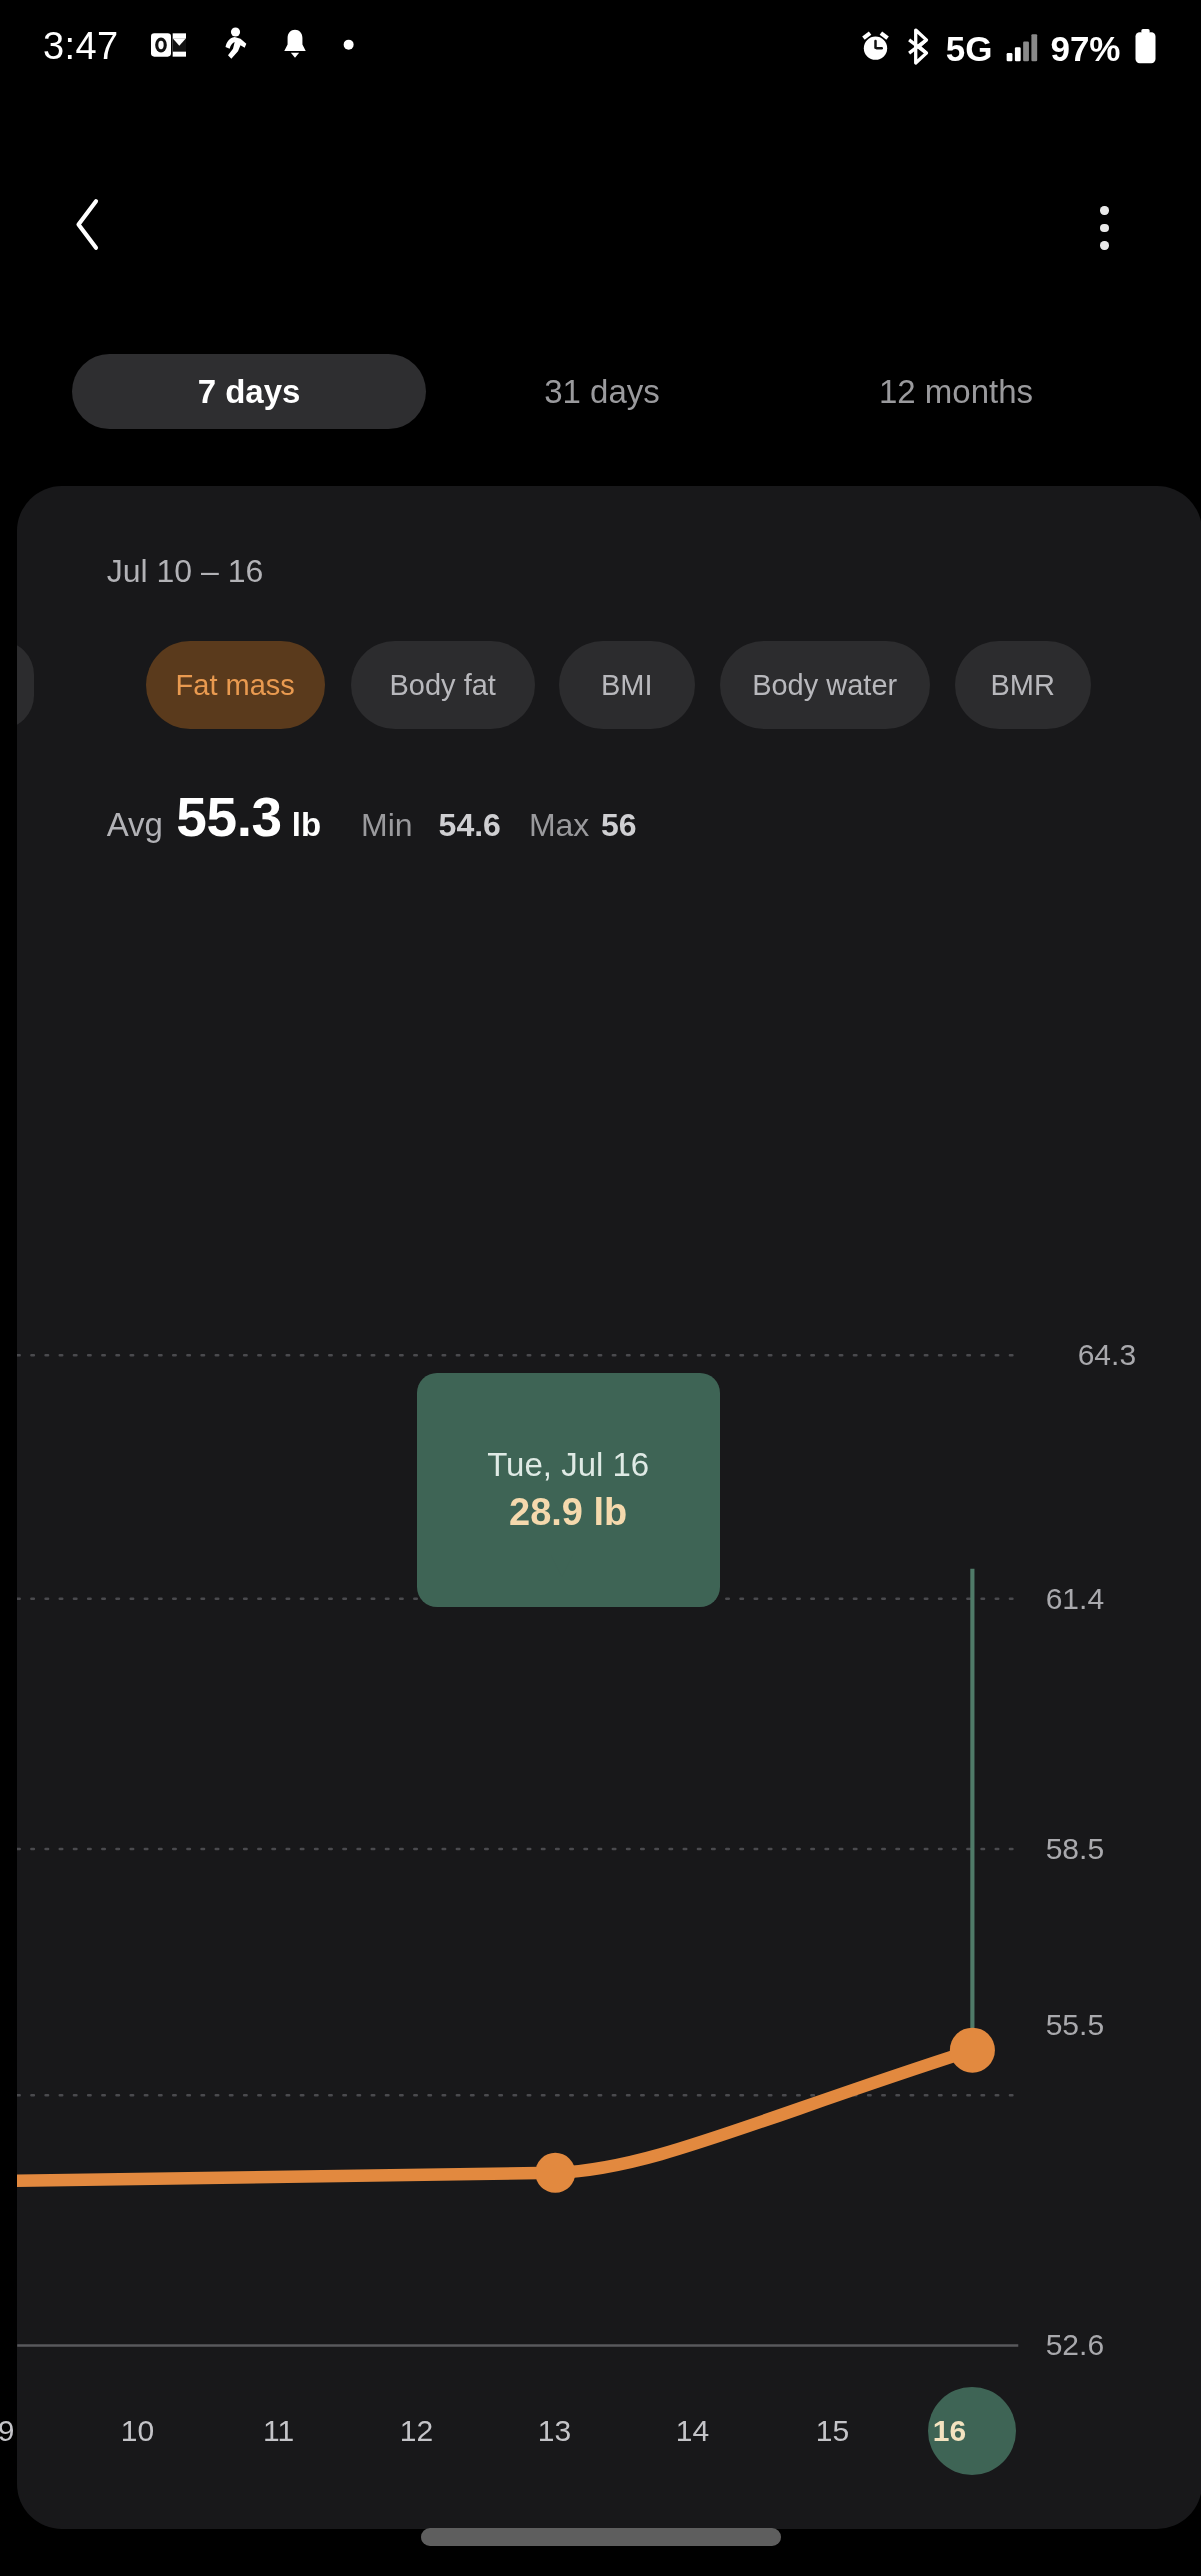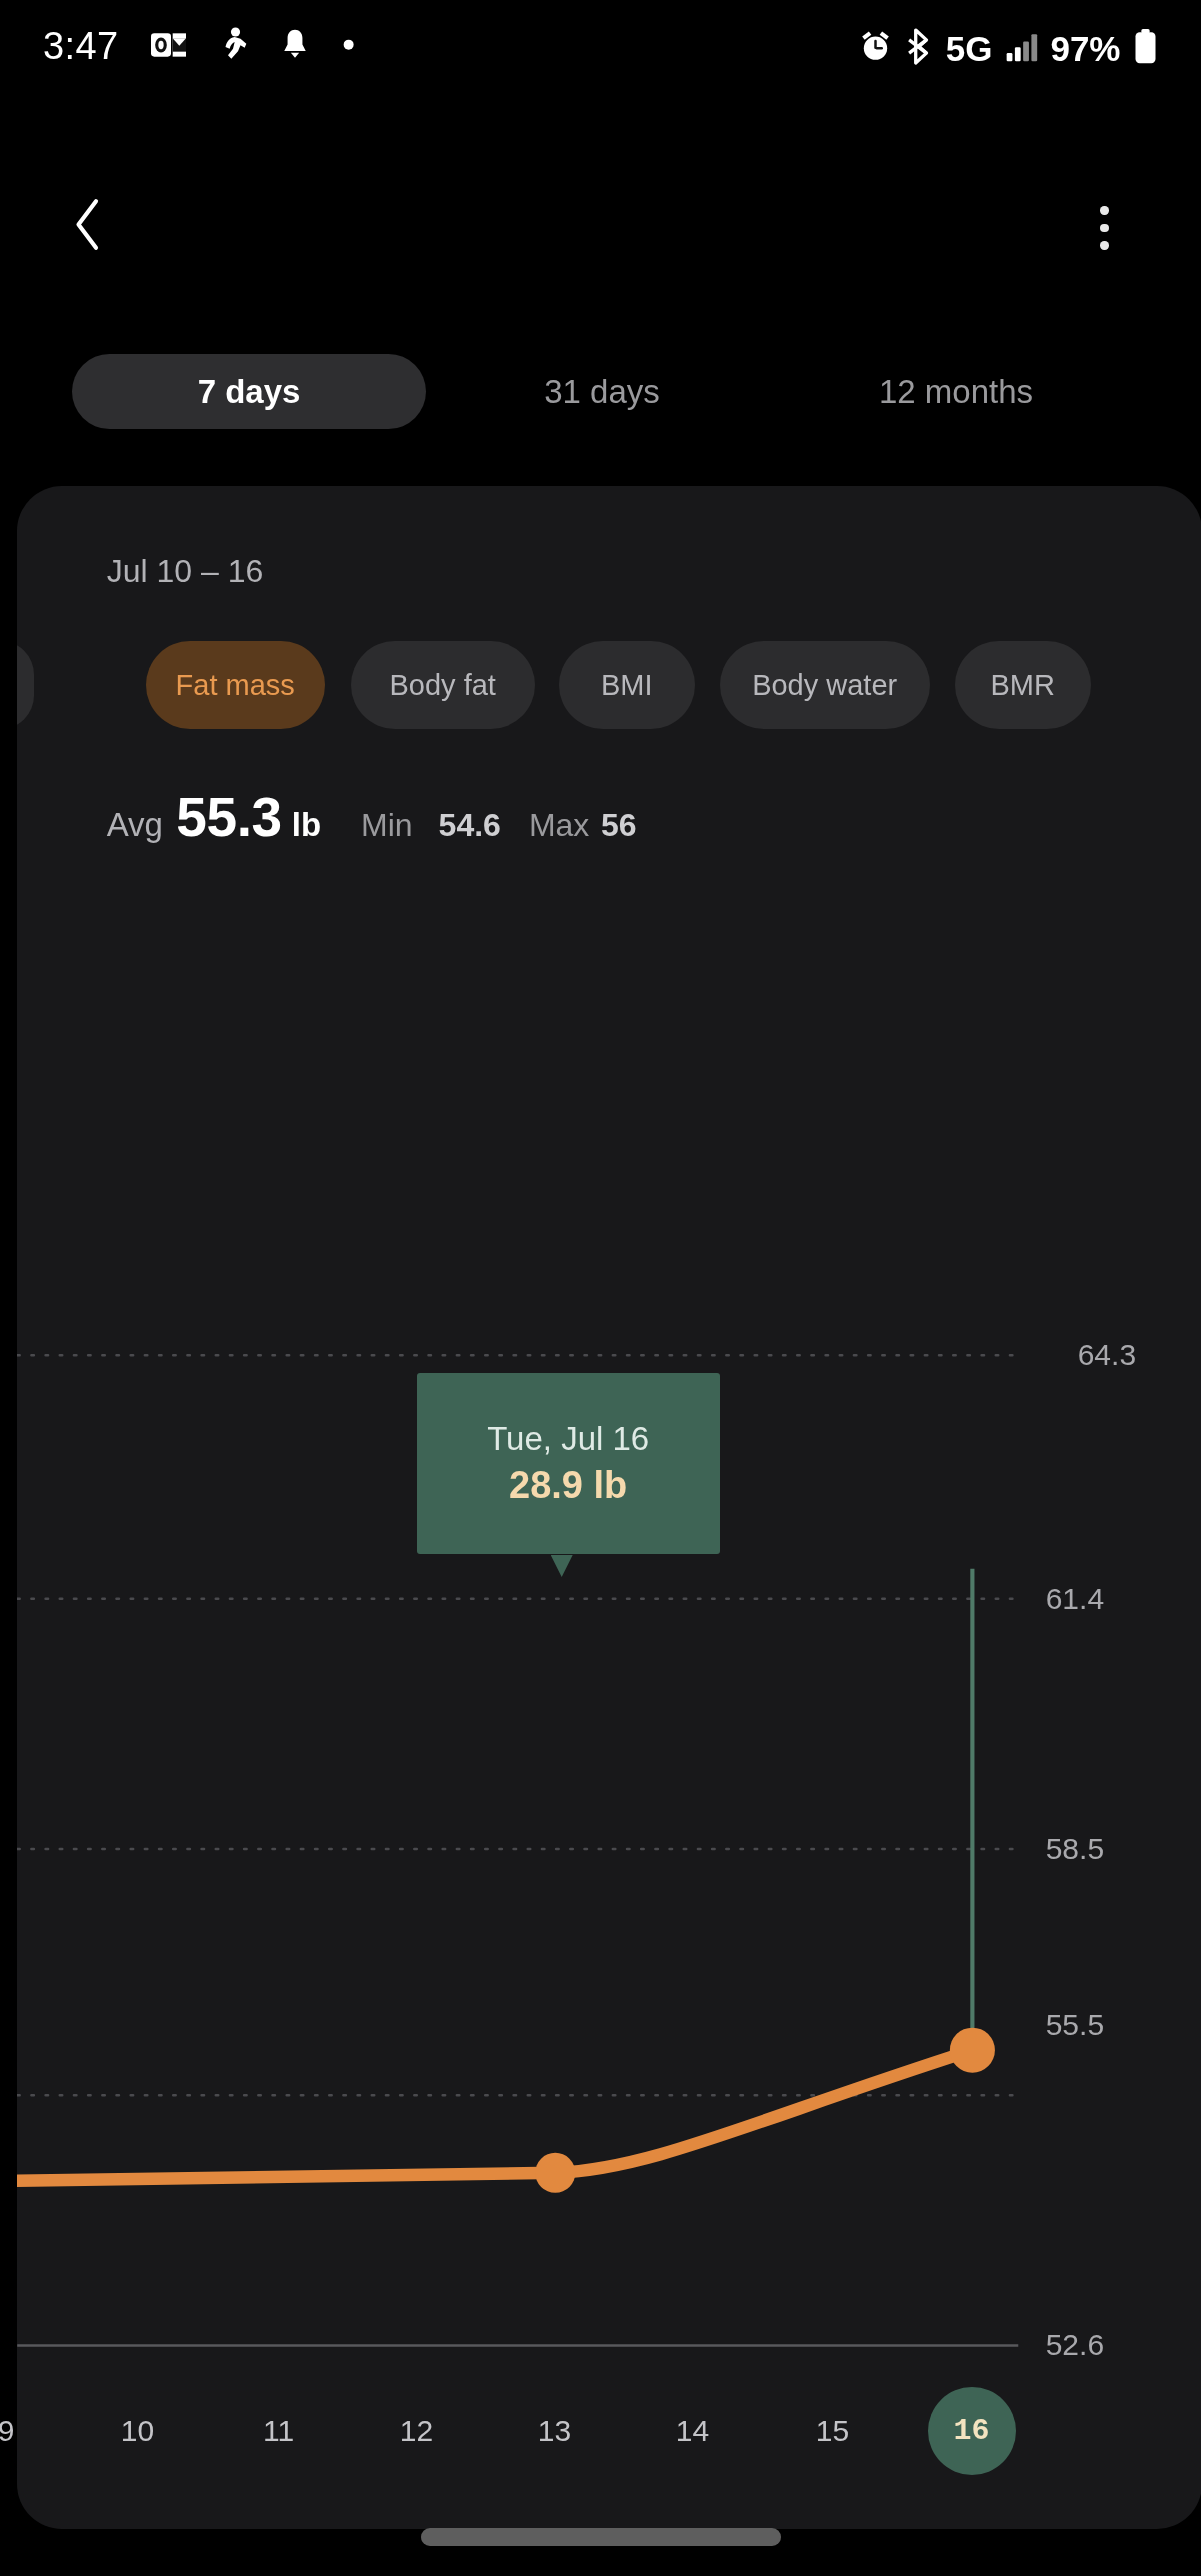--- a/index.html
+++ b/index.html
@@ -64,22 +64,22 @@
   .st-unit { color:#fff; font-size:33px; font-weight:700; margin-left:10px; }
   .st-min-lbl { color:#9a9a9d; font-size:32px; margin-left:40px; }
   .st-min-val { color:#cfcfd2; font-size:32px; font-weight:700; margin-left:26px; }
   .st-max-lbl { color:#9a9a9d; font-size:32px; margin-left:28px; }
   .st-max-val { color:#cfcfd2; font-size:32px; font-weight:700; margin-left:11.7px; }
 
   
   .chart-area { position:absolute; left:0; top:0; width:1185px; height:2043px; }
   .chart-svg { position:absolute; left:0; top:0; }
 
-  .tooltip { position:absolute; left:400px; top:887px; width:303px; height:181px;
-             background:#3e6455; border-radius:3px; display:flex; flex-direction:column;
+  .tooltip { position:absolute; left:400px; top:887px; width:303px; height:234px;
+             background:#3e6455; border-radius:20px; display:flex; flex-direction:column;
              align-items:center; justify-content:center; }
   .tt-date { color:#dfeae5; font-size:33px; margin-bottom:6.7px; }
   .tt-val  { color:#f5d9ad; font-size:38px; font-weight:700; }
   .tt-tail { position:absolute; left:534px; top:1069px; width:22px; height:22px;
              background:#3e6455; clip-path:polygon(0 0, 100% 0, 50% 100%); }
 
   
   .ylabels { position:absolute; left:0; top:0; width:1185px; height:2043px; }
   .ylab { position:absolute; left:1029px; color:#a9a9ad; font-size:30px; transform:translateY(-50%); }
 
@@ -264,19 +264,19 @@
 
   <div class="xlabels">
     <div class="xsel-circle" style="left:972px;"></div>
     <div class="xlab" style="left:6.7px;">9</div>
     <div class="xlab" style="left:138px;">10</div>
     <div class="xlab" style="left:279px;">11</div>
     <div class="xlab" style="left:417px;">12</div>
     <div class="xlab" style="left:555px;">13</div>
     <div class="xlab" style="left:693px;">14</div>
     <div class="xlab" style="left:833px;">15</div>
-    <div class="xlab sel" style="left:972px;font-family:Liberation Mono, monospace;">16</div>
+    <div class="xlab sel" style="left:950px;">16</div>
 
   </div>
 
   <div class="home-bar"></div>
 </div>
 
 
 </body></html>

